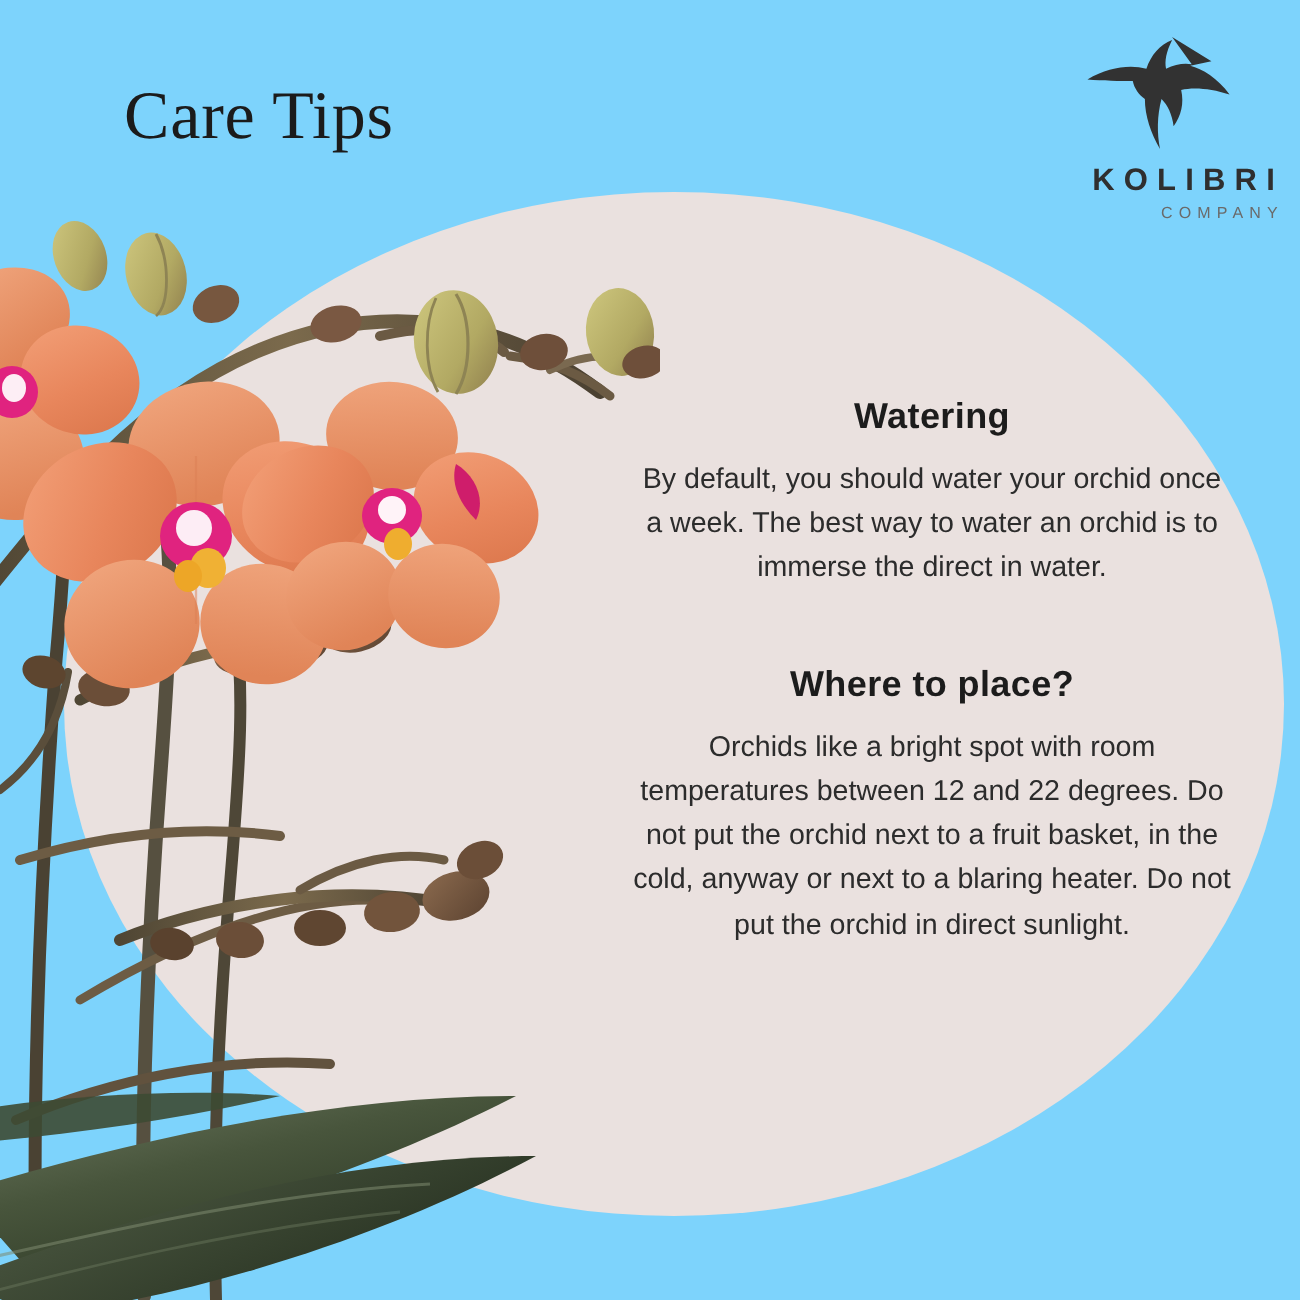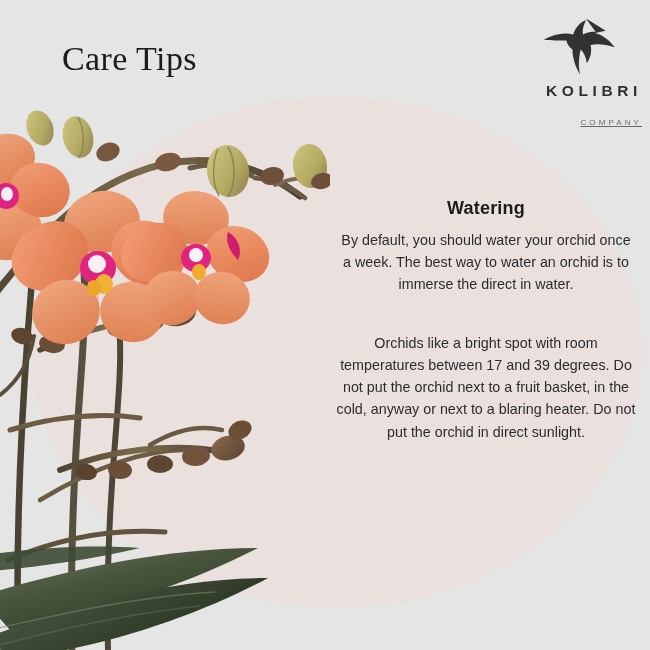--- a/index.html
+++ b/index.html
@@ -4,21 +4,21 @@
 <style>
   html, body {
     margin: 0;
     padding: 0;
     background: #ffffff;
   }
   #canvas {
     position: relative;
     width: 650px;
     height: 650px;
-    background: #e5e5e5;
+    background: #7dd3fc;
     overflow: hidden;
     font-family: "Liberation Sans", sans-serif;
   }
 
   
   #bg-circle {
     position: absolute;
     left: 32px;
     top: 96px;
     width: 610px;
@@ -56,33 +56,32 @@
   }
   #logo-wordmark {
     margin-top: 6px;
     font-size: 15.5px;
     font-weight: bold;
     letter-spacing: 4.6px;
     color: #2f2f2f;
     text-indent: 4.6px;
   }
   #logo-tagline {
-    margin-top: 18px;
+    margin-top: 2px;
     font-size: 8px;
     letter-spacing: 3.1px;
     color: #6a6a6a;
     text-indent: 3.1px;
-    text-decoration: underline;
   }
 
   
   .tip-block {
     position: absolute;
     width: 300px;
-    left: 336px;
+    left: 316px;
     text-align: center;
     color: #262626;
   }
   .tip-heading {
     font-size: 18px;
     font-weight: bold;
     letter-spacing: 0.2px;
     margin-bottom: 10px;
     color: #1c1c1c;
   }
@@ -254,16 +253,17 @@
     <div id="logo-wordmark">KOLIBRI</div>
     <div id="logo-tagline">COMPANY</div>
   </div>
 
   <div class="tip-block" id="tip-watering">
     <div class="tip-heading">Watering</div>
     <div class="tip-body">By default, you should water your orchid once a week. The best way to water an orchid is to immerse the direct in water.</div>
   </div>
 
   <div class="tip-block" id="tip-placement">
-    <div class="tip-body">Orchids like a bright spot with room temperatures between 17 and 39 degrees. Do not put the orchid next to a fruit basket, in the cold, anyway or next to a blaring heater. Do not put the orchid in direct sunlight.</div>
+    <div class="tip-heading">Where to place?</div>
+    <div class="tip-body">Orchids like a bright spot with room temperatures between 12 and 22 degrees. Do not put the orchid next to a fruit basket, in the cold, anyway or next to a blaring heater. Do not put the orchid in direct sunlight.</div>
   </div>
 
 </div>
 
 </body></html>

